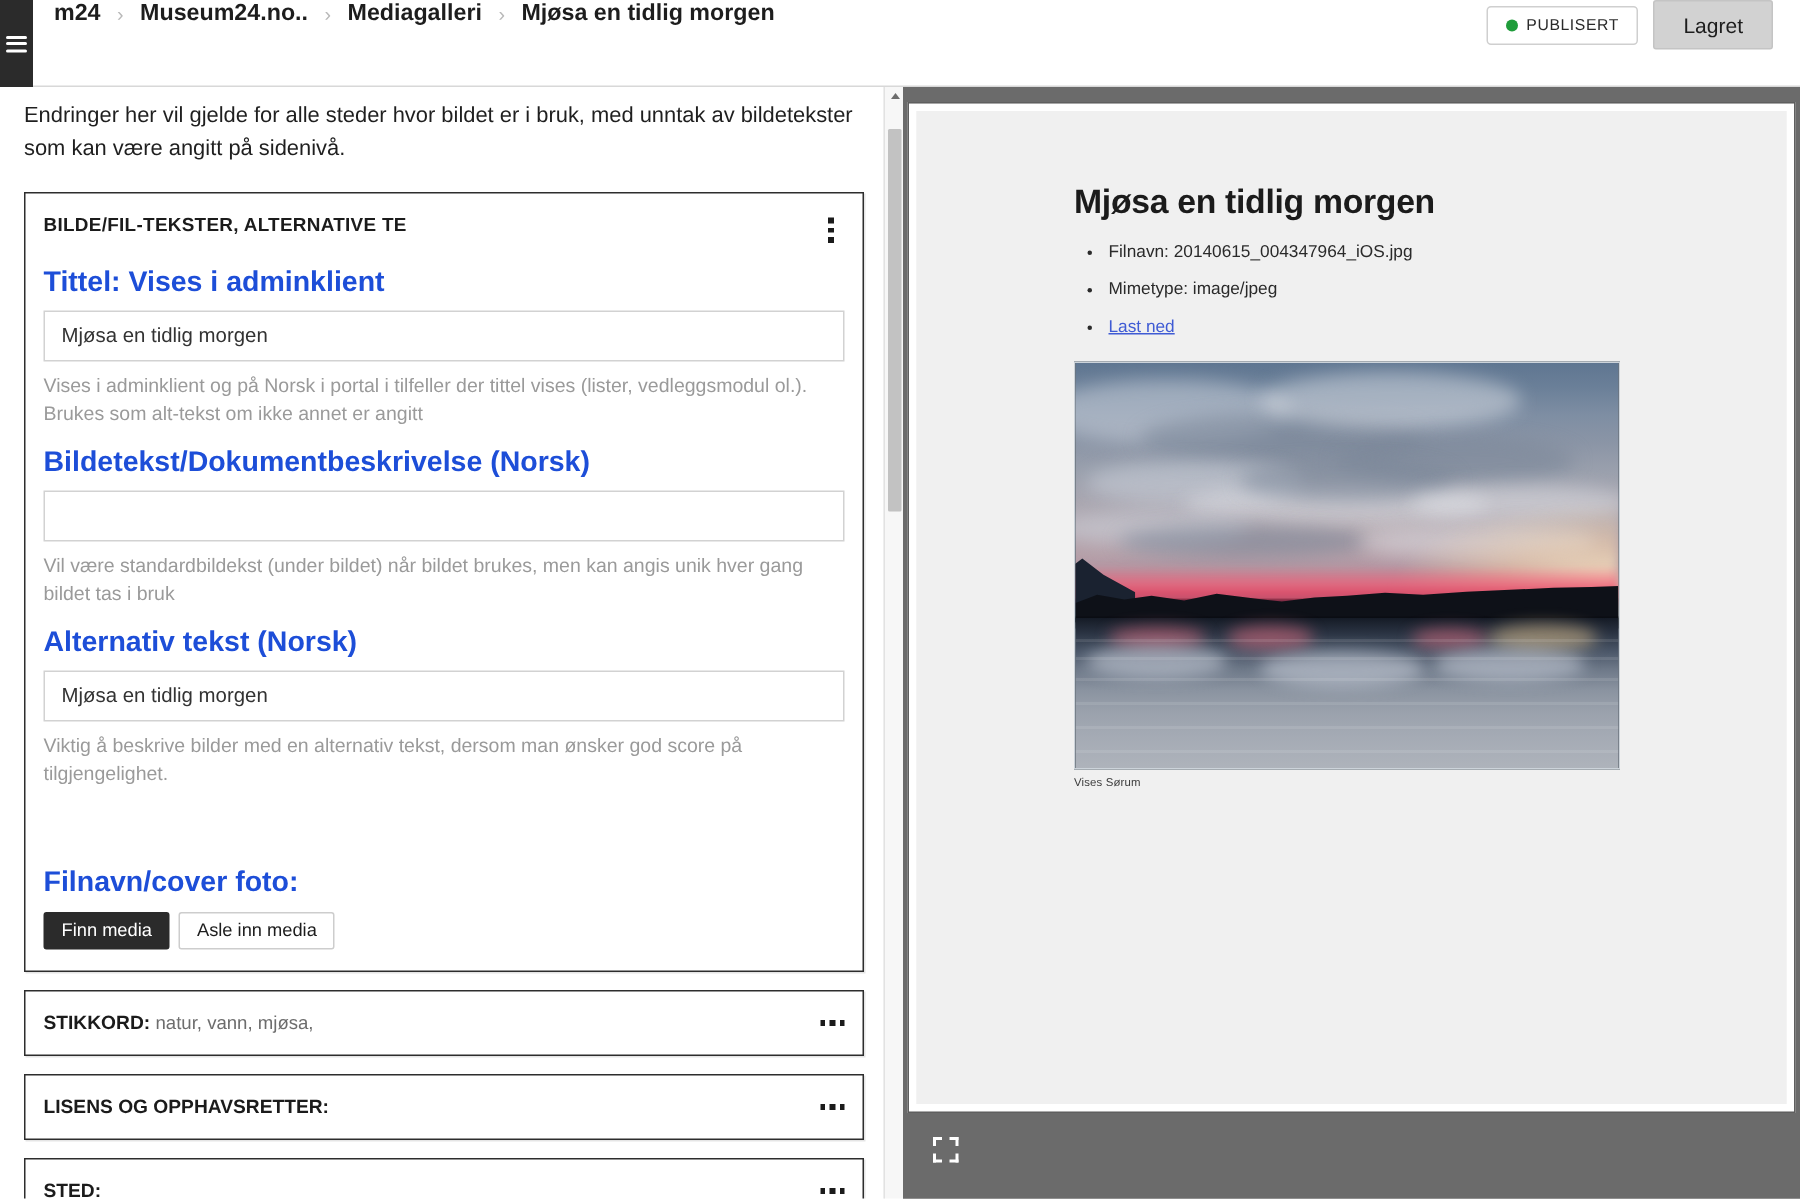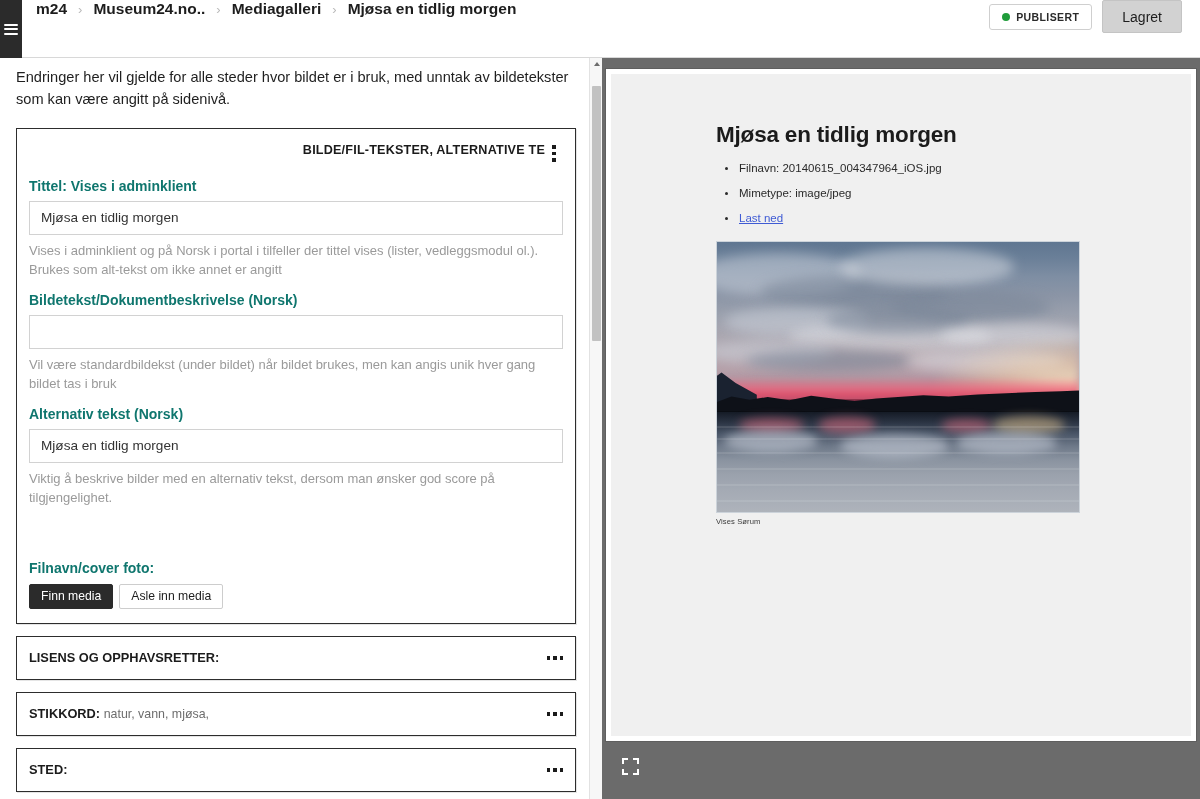--- a/index.html
+++ b/index.html
@@ -41,21 +41,21 @@
     color: #b9b9b9; font-size: 13px; padding: 0 11px; user-select: none;
     line-height: 1;
   }
   #topactions {
     display: flex; align-items: center; gap: 10px; padding-right: 18px;
   }
   #pubbtn {
     display: flex; align-items: center; gap: 6px;
     height: 26px; padding: 0 12px;
     background: #ffffff; border: 1px solid #cfcfcf; border-radius: 3px;
-    font-size: 10.5px; font-weight: bold; letter-spacing: .4px; color: #2a2a2a;
+    font-size: 10.5px; font-weight: normal; letter-spacing: .4px; color: #2a2a2a;
     cursor: pointer;
   }
   #pubdot { width: 8px; height: 8px; border-radius: 50%; background: #1f9c3a; display:block; }
   #savedbtn {
     height: 33px; padding: 0 19px; background: #d2d2d2;
     border: 1px solid #c4c4c4; border-radius: 2px;
     font-size: 14px; color: #1d1d1d; cursor: pointer;
   }
 
   
@@ -66,35 +66,35 @@
   #noticetext {
     padding: 8px 16px 0 16px;
     font-size: 14.6px; line-height: 1.52; color: #1f1f1f;
   }
   .card {
     margin: 18px 16px 0 16px;
     background: #ffffff; border: 1px solid #2d2d2d;
     box-shadow: 1px 1px 0 rgba(0,0,0,.10);
   }
   .cardhead {
-    display: flex; align-items: flex-start; justify-content: flex-end;
+    display: flex; align-items: flex-start; justify-content: space-between;
     padding: 14px 12px 4px 12px;
   }
   .cardtitle {
     font-size: 12.6px; font-weight: bold; letter-spacing: .2px; color: #1b1b1b;
     white-space: nowrap; overflow: hidden; max-width: 430px;
   }
   .kebab {
     width: 18px; display: flex; flex-direction: column; align-items: center;
     gap: 3px; padding-top: 2px; cursor: pointer; flex: 0 0 18px;
   }
   .kebab i { width: 3.5px; height: 3.5px; background: #1b1b1b; display: block; border-radius: 0; }
   .cardbody { padding: 0 12px 14px 12px; }
   .flabel {
-    font-size: 14px; font-weight: bold; color: #0f766e;
+    font-size: 19px; font-weight: bold; color: #1d4ed8;
     margin: 12px 0 7px 0;
   }
   .finput {
     width: 100%; height: 34px; border: 1px solid #d2d2d2; background: #ffffff;
     padding: 0 11px; font-size: 13.6px; color: #333333;
     font-family: "Liberation Sans", sans-serif; border-radius: 0; outline: none;
     display: flex; align-items: center;
   }
   .fhelp {
     font-size: 13px; line-height: 1.5; color: #9a9a9a; margin: 6px 0 0 0;
@@ -311,34 +311,34 @@
       <div class="flabel">Filnavn/cover foto:</div>
       <div class="btnrow">
         <button class="btn-dark">Finn media</button>
         <button class="btn-light">Asle inn media</button>
       </div>
     </div>
   </div>
 
   <div class="acc">
     <div class="acclabel">
+      <b>STIKKORD:</b>
+      <span class="vals">natur, vann, mjøsa,</span>
+    </div>
+    <div class="dots3">
+        <i></i>
+        <i></i>
+        <i></i>
+      </div>
+  </div>
+
+  <div class="acc">
+    <div class="acclabel">
       <b>LISENS OG OPPHAVSRETTER:</b>
       <span class="vals"></span>
-    </div>
-    <div class="dots3">
-        <i></i>
-        <i></i>
-        <i></i>
-      </div>
-  </div>
-
-  <div class="acc">
-    <div class="acclabel">
-      <b>STIKKORD:</b>
-      <span class="vals">natur, vann, mjøsa,</span>
     </div>
     <div class="dots3">
         <i></i>
         <i></i>
         <i></i>
       </div>
   </div>
 
   <div class="acc">
     <div class="acclabel">

